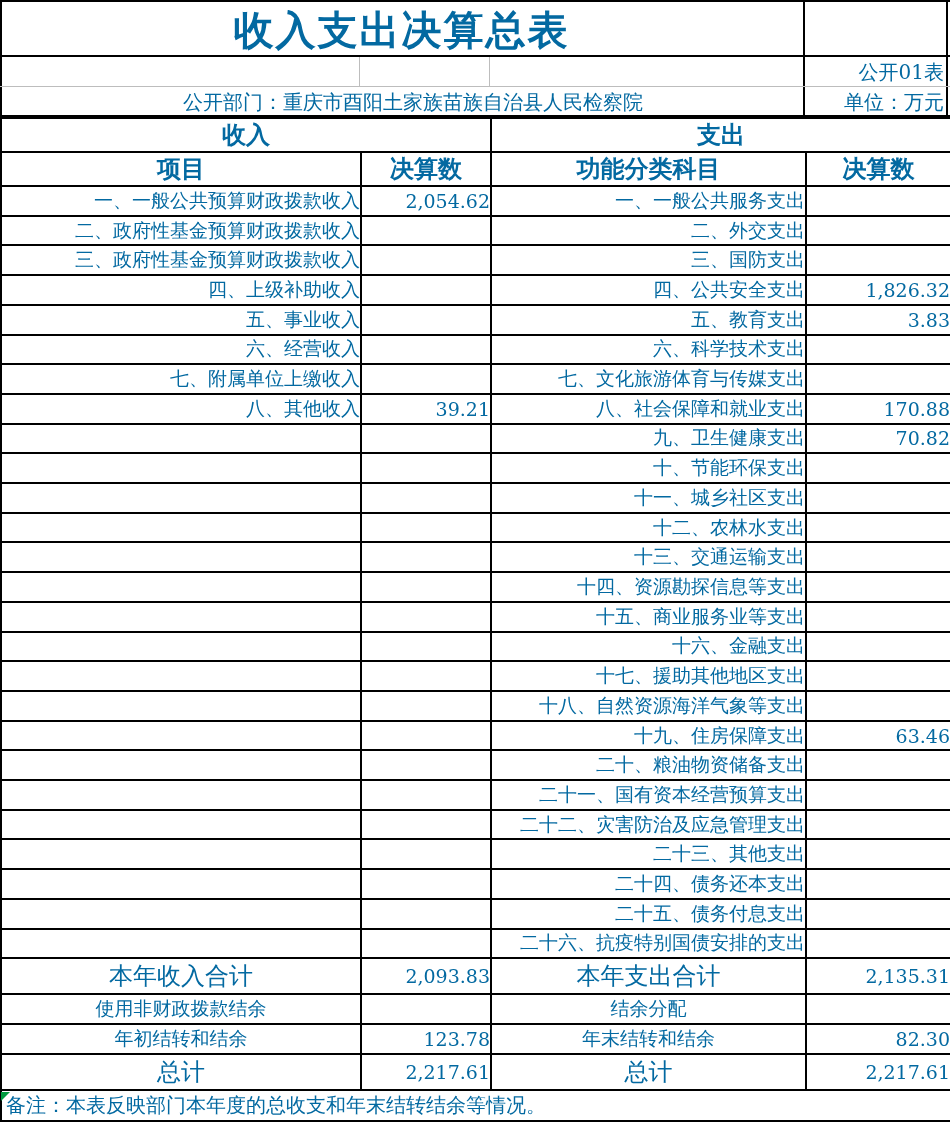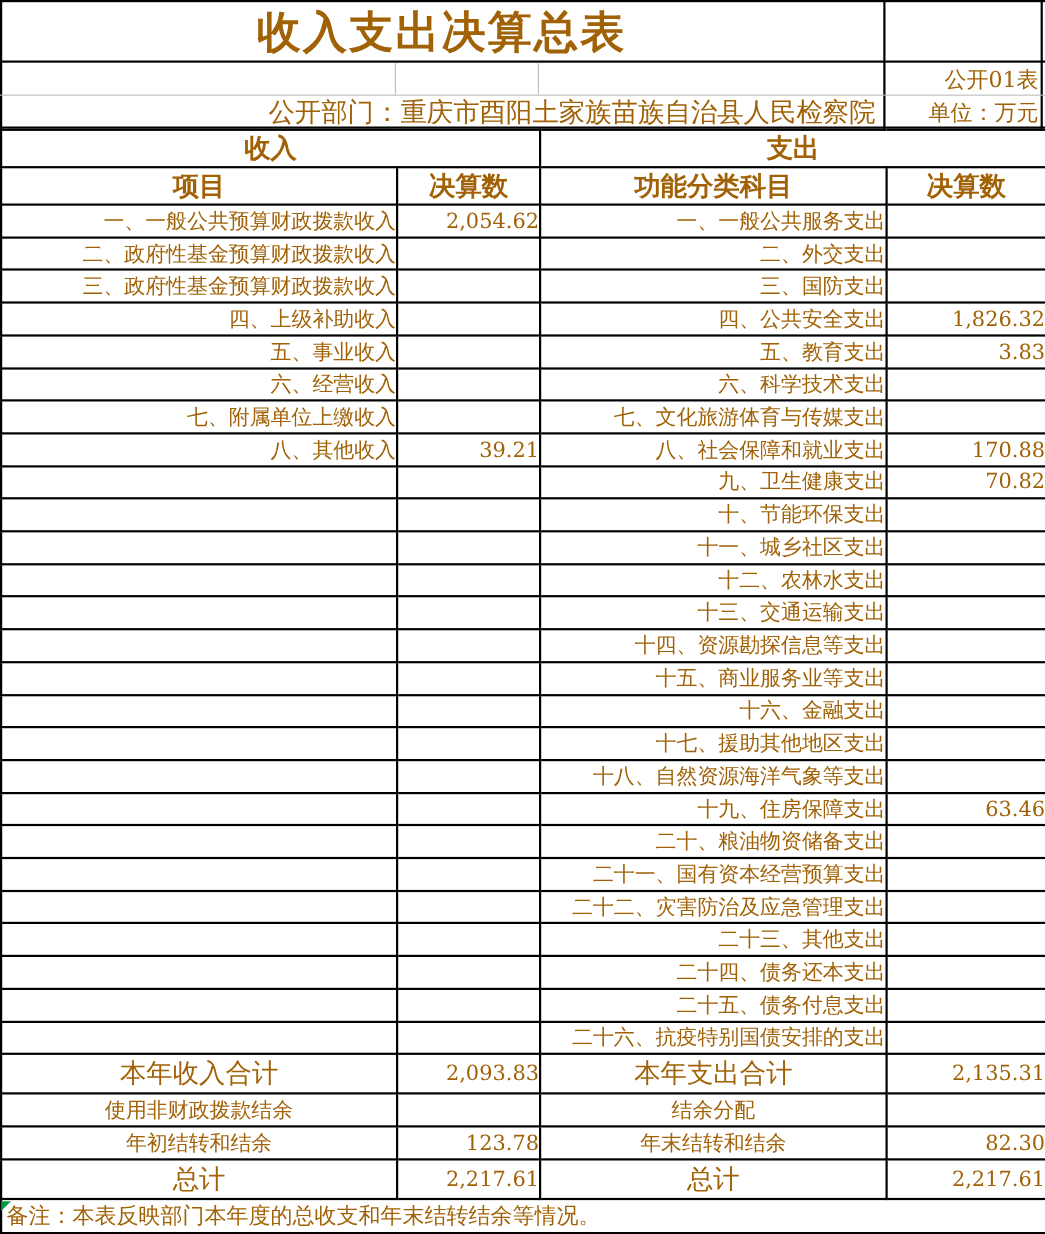--- a/index.html
+++ b/index.html
@@ -1,38 +1,38 @@
 <!DOCTYPE html>
 <html><head>
 <meta charset="utf-8">
 <style>
   html,body{margin:0;padding:0;background:#fff;}
   .sheet{
     position:relative;
     width:950px;height:1122px;
     background:#fff;
     font-family:"DejaVu Serif","Liberation Serif",serif;
-    color:#a16207;
+    color:#0369a1;
     overflow:hidden;
   }
   
   .hline,.vline{position:absolute;background:#000;}
   .hline.gray,.vline.gray{background:#bdbdbd;}
   .page-title{
     position:absolute;left:0;top:4px;width:803px;height:52px;
     text-align:center;line-height:52px;
     font-size:40px;font-weight:bold;letter-spacing:2px;
   }
   .table-code{
     position:absolute;left:805px;top:58px;width:139px;height:28px;
     text-align:right;line-height:28px;font-size:20px;
   }
   .dept-line{
-    position:absolute;left:6px;top:88px;width:790px;height:29px;
-    text-align:right;line-height:29px;font-size:24px;white-space:nowrap;
+    position:absolute;left:18px;top:88px;width:790px;height:29px;
+    text-align:center;line-height:29px;font-size:20px;white-space:nowrap;
   }
   .unit-line{
     position:absolute;left:805px;top:88px;width:139px;height:29px;
     text-align:right;line-height:29px;font-size:20px;
   }
   
   table.main{
     position:absolute;left:0;top:117px;
     width:950px;height:974px;
     border-collapse:collapse;table-layout:fixed;

